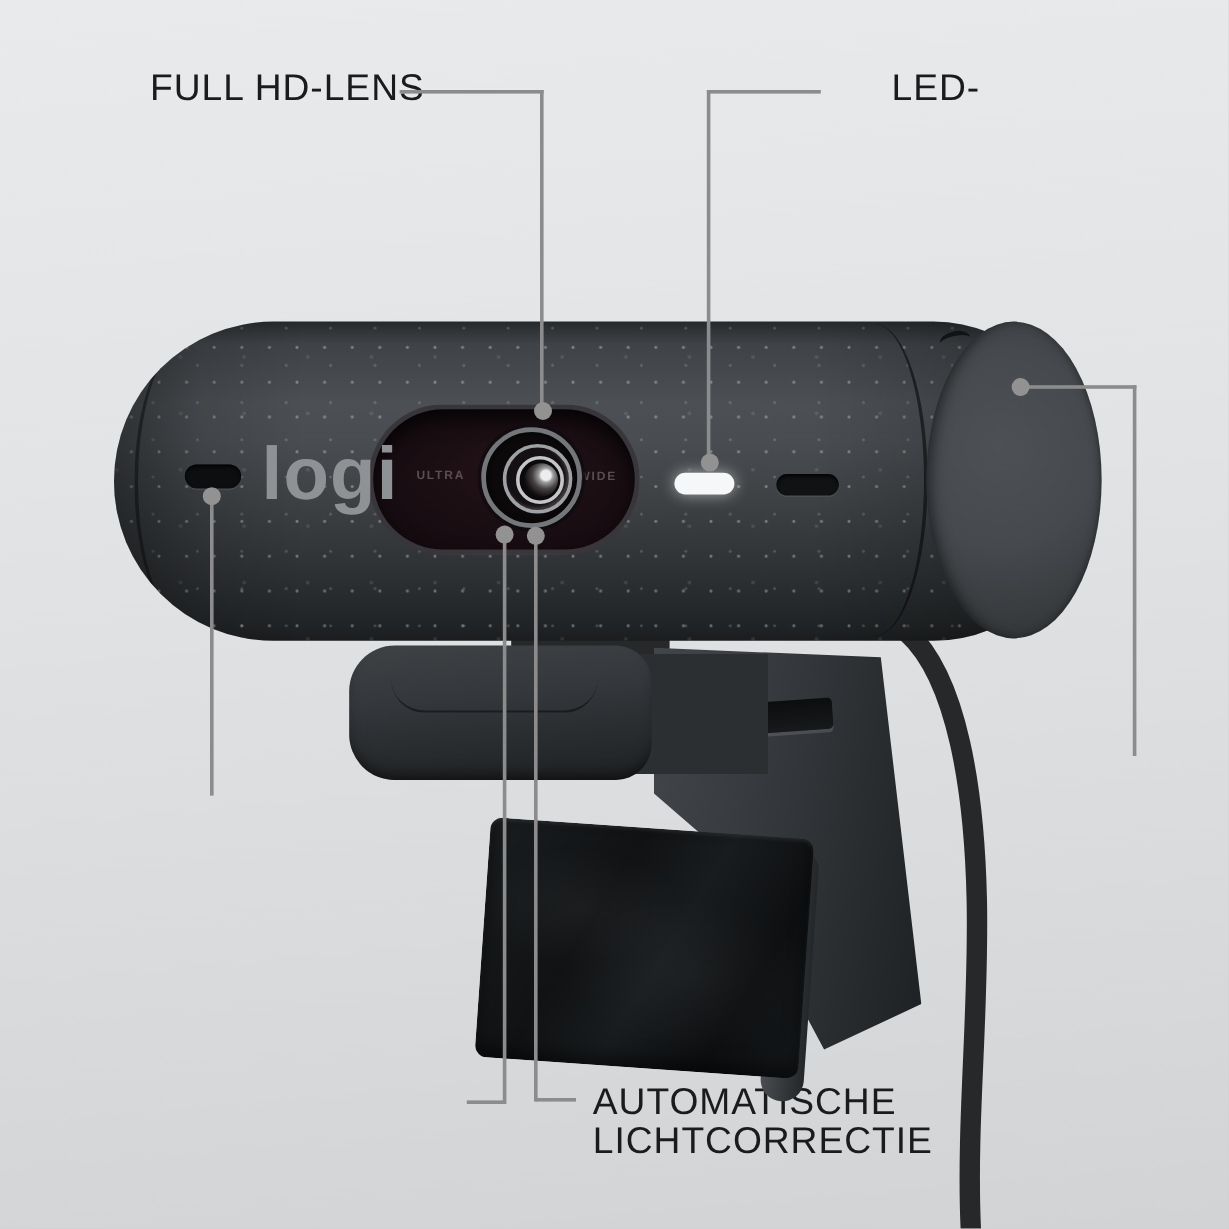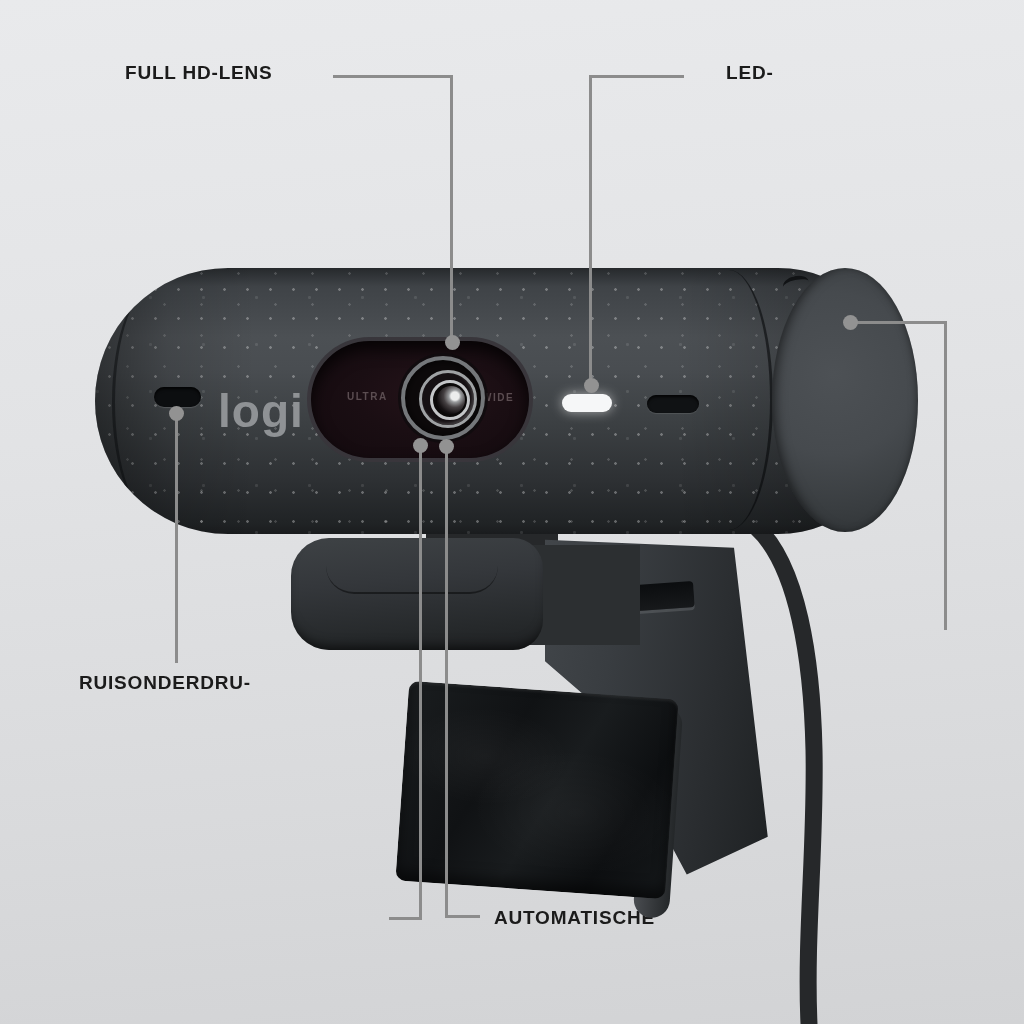--- a/index.html
+++ b/index.html
@@ -11,30 +11,30 @@
     position:relative;
     width:1024px;height:1024px;
     margin:0 auto;
     overflow:hidden;
     background:linear-gradient(175deg,#e9eaec 0%,#e2e3e5 40%,#d9dadc 75%,#d2d3d5 100%);
   }
 
   
   .label{
     position:absolute;
-    font-weight:700;
-    font-size:19px;
+    font-weight:400;
+    font-size:31px;
     line-height:33px;
     letter-spacing:.8px;
     color:#1b1b1b;
     white-space:nowrap;
   }
   .label span{display:block;}
   .lbl-fullhd{left:125px;top:56px;}
-  .lbl-led{left:726px;top:56px;text-align:right;}
+  .lbl-led{left:743px;top:56px;text-align:right;}
   .lbl-mics{left:79px;top:666px;}
   .lbl-lenskap{left:852px;top:636px;}
   .lbl-ultra{left:90px;top:901px;width:280px;text-align:right;}
   .lbl-auto{left:494px;top:901px;}
 
   
   .cline{position:absolute;background:#8c8c8c;z-index:40;}
   .cdot{position:absolute;width:15px;height:15px;border-radius:50%;background:#929292;z-index:41;}
 
   .ln-fullhd-h{left:333px;top:75px;width:120px;height:3px;}
@@ -171,22 +171,22 @@
   .lens-ring3{
     position:absolute;left:430px;top:380px;width:40px;height:40px;border-radius:50%;
     background:#0b0909;border:3px solid #c4c6c8;box-sizing:border-box;z-index:16;
   }
   .lens-glass{
     position:absolute;left:437px;top:386px;width:28px;height:28px;border-radius:50%;z-index:17;
     background:radial-gradient(circle at 64% 36%,#eceded 0%,#eceded 16%,#9a9c9e 24%,#454042 45%,#141012 70%,#050405 100%);
   }
 
   .logo{
-    position:absolute;left:218px;top:384px;z-index:13;
-    font-weight:700;font-size:46px;color:#8f9295;letter-spacing:1px;
+    position:absolute;left:218px;top:360px;z-index:13;
+    font-weight:700;font-size:62px;color:#8f9295;letter-spacing:1px;
   }
   .mic-slot-left{
     position:absolute;left:154px;top:387px;width:47px;height:20px;border-radius:10px;z-index:13;
     background:#0c0e10;box-shadow:0 1px 1px rgba(255,255,255,.14), inset 0 2px 3px rgba(0,0,0,.8);
   }
   .mic-slot-right{
     position:absolute;left:647px;top:395px;width:52px;height:18px;border-radius:9px;z-index:13;
     background:#101214;box-shadow:0 1px 1px rgba(255,255,255,.10), inset 0 2px 3px rgba(0,0,0,.8);
   }
   .led{
@@ -280,22 +280,22 @@
 
   <div class="label lbl-fullhd">
     <span>FULL HD-LENS</span>
   </div>
 
   <div class="label lbl-led">
     <span>LED-</span>
   </div>
 
   <div class="label lbl-mics">
-    <span>RUISONDERDRU-</span>
   </div>
 
 
 
   <div class="label lbl-auto">
     <span>AUTOMATISCHE</span>
+    <span>LICHTCORRECTIE</span>
   </div>
 
 </div>
 
 </body></html>

